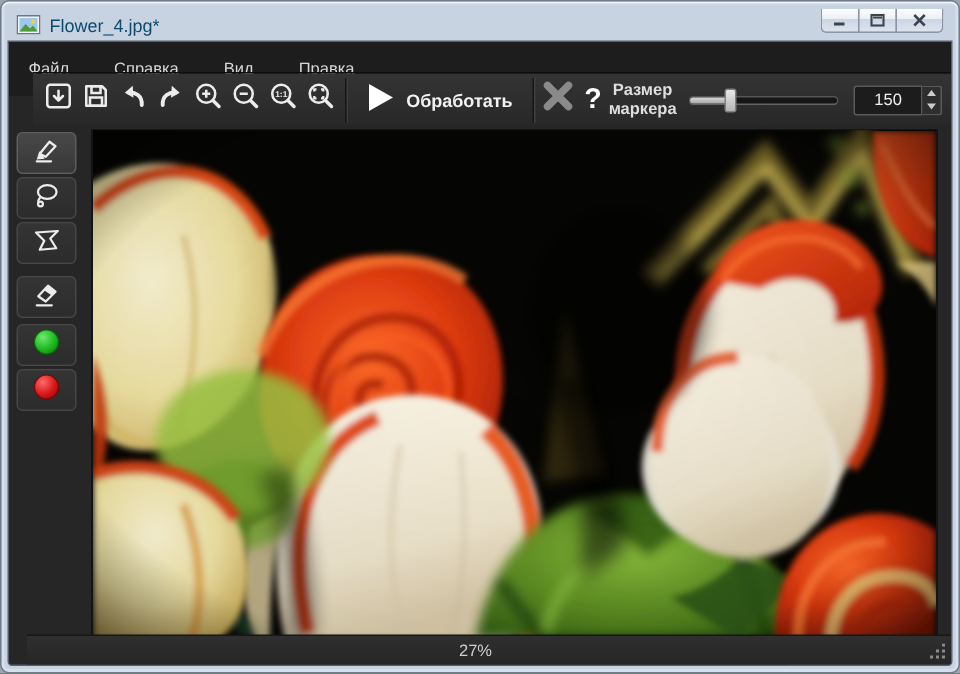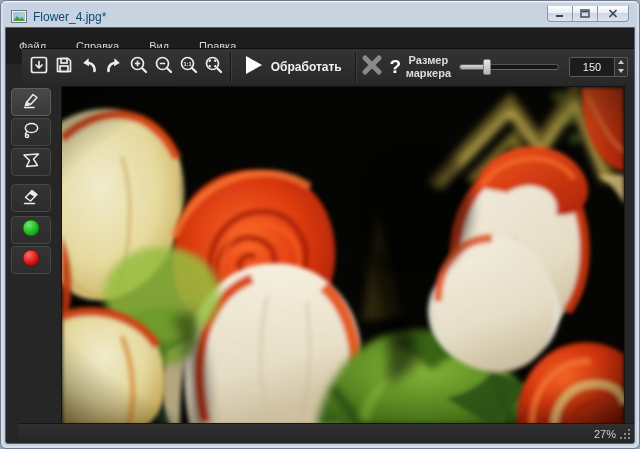--- a/index.html
+++ b/index.html
@@ -47,21 +47,21 @@
   
   .content{position:absolute;left:0;right:0;top:56px;bottom:20px;background:#262626;}
   .sidebar{position:absolute;left:0;top:0;bottom:0;width:55px;}
   .tool-btn{position:absolute;left:5px;width:40px;height:28px;background:linear-gradient(#343434,#2c2c2c);
             border:1px solid #474747;border-radius:4px;display:flex;align-items:center;justify-content:center;}
   .tool-btn.selected{background:linear-gradient(#484848,#383838);border-color:#5e5e5e;}
   .canvas-wrap{position:absolute;left:55px;top:2px;width:564px;height:341px;border:1px solid #141414;background:#000;}
   .canvas-wrap svg{display:block;}
   
   .statusbar{position:absolute;left:12px;right:0;bottom:0;height:20px;background:linear-gradient(#2f2f2f,#262626);
-             border-top:1px solid #171717;display:flex;align-items:center;justify-content:flex-end;
+             border-top:1px solid #171717;display:flex;align-items:center;justify-content:center;
              color:#cfcfcf;font-size:11px;padding-right:18px;}
   .grip{position:absolute;right:3px;bottom:3px;width:11px;height:11px;}
 </style>
 </head>
 <body>
 
 <div class="window">
 
   <div class="titlebar">
     <span class="app-icon">

